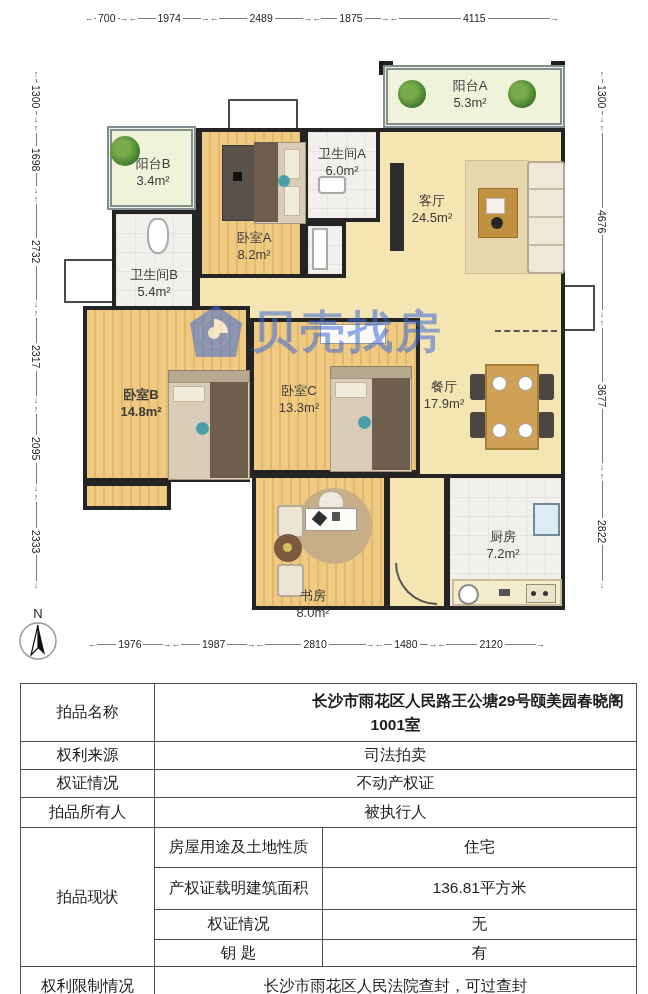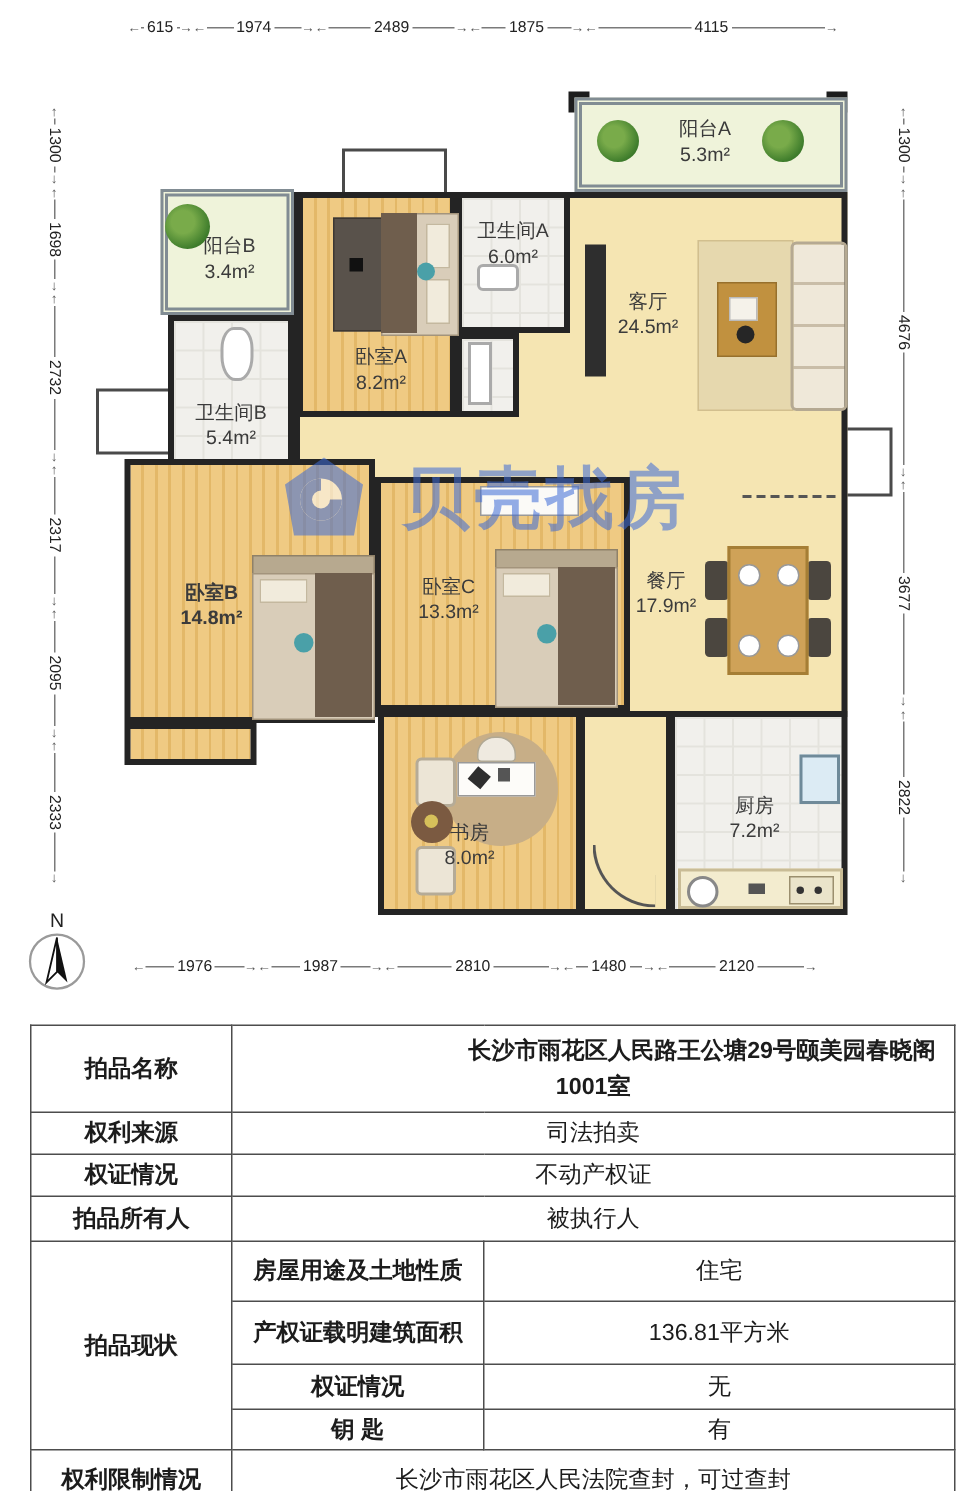--- a/index.html
+++ b/index.html
@@ -26,48 +26,48 @@
   .dimseg{display:flex;align-items:center;justify-content:center;overflow:visible;}
   .dims.h .dimseg{flex-direction:row;height:16px;}
   .dims.v .dimseg{flex-direction:column;width:16px;}
   .dimseg .ln{background:#7a7a7a;flex:1;}
   .dims.h .dimseg .ln{height:1px;min-width:2px;}
   .dims.v .dimseg .ln{width:1px;min-height:2px;}
   .dimseg .ar{font-size:9px;line-height:1;color:#555;}
   .dimseg .num{font-size:10.5px;margin:0 2px;color:#222;}
   .dims.v .dimseg .num{writing-mode:vertical-rl;margin:2px 0;}
   
-  #watermark{position:absolute;left:188px;top:302px;display:flex;align-items:center;gap:24px;
+  #watermark{position:absolute;left:188px;top:302px;display:flex;align-items:center;gap:8px;
     z-index:60;opacity:.55;pointer-events:none;}
   #watermark .wm-text{font-size:45px;font-weight:bold;color:#3d6bd8;letter-spacing:3px;}
   
   #compass{position:absolute;left:16px;top:606px;width:44px;text-align:center;z-index:45;}
   #compass .n{font-size:13px;color:#222;}
   
   table.info{position:absolute;left:20px;top:683px;width:616px;border-collapse:collapse;
     table-layout:fixed;z-index:5;}
   table.info td{border:1px solid #4d4d4d;font-size:15.5px;color:#1c1c1c;text-align:center;
     vertical-align:middle;padding:2px 4px;background:#fff;}
-  td.lbl{font-size:16px;font-weight:bold;}
+  td.lbl{font-size:16px;}
   td.red{color:#e8000d;}
   td.title-cell{color:#e8000d;font-weight:bold;font-size:19px;text-align:left;
     text-indent:145px;line-height:1.5;padding:4px 8px 4px 6px;}
 </style>
 </head>
 <body>
 
 <div class="viewport">
 
   <div id="plan">
 
     <div class="dims h" id="dim-top" style="left:85px;top:10px;width:474px;">
         <div class="dimseg" style="flex-grow: 615; flex-basis: 0px;">
           <span class="ar">←</span>
           <span class="ln"></span>
-          <span class="num">615</span>
+          <span class="num">700</span>
           <span class="ln"></span>
           <span class="ar">→</span>
         </div>
         <div class="dimseg" style="flex-grow: 1974; flex-basis: 0px;">
           <span class="ar">←</span>
           <span class="ln"></span>
           <span class="num">1974</span>
           <span class="ln"></span>
           <span class="ar">→</span>
         </div>
@@ -340,21 +340,21 @@
         <div>卧室B</div>
         <div>14.8m²</div>
       </div>
       <div class="room wood" style="left: 83px; top: 482px; width: 88px; height: 28px; z-index: 10;"></div>
       <div class="room wood" style="left: 250px; top: 318px; width: 170px; height: 156px; z-index: 10;"></div>
       <div class="rlabel" style="left: 299px; top: 400px;">
         <div>卧室C</div>
         <div>13.3m²</div>
       </div>
       <div class="room wood" style="left: 252px; top: 474px; width: 136px; height: 136px; z-index: 10;"></div>
-      <div class="rlabel" style="left: 313px; top: 564px;">
+      <div class="rlabel" style="left: 313px; top: 605px;">
         <div>书房</div>
         <div>8.0m²</div>
       </div>
       <div class="room tile" style="left: 446px; top: 474px; width: 119px; height: 136px; z-index: 10;"></div>
       <div class="rlabel" style="left: 503px; top: 546px;">
         <div>厨房</div>
         <div>7.2m²</div>
       </div>
       <div class="rlabel" style="left: 432px; top: 210px;">
         <div>客厅</div>

